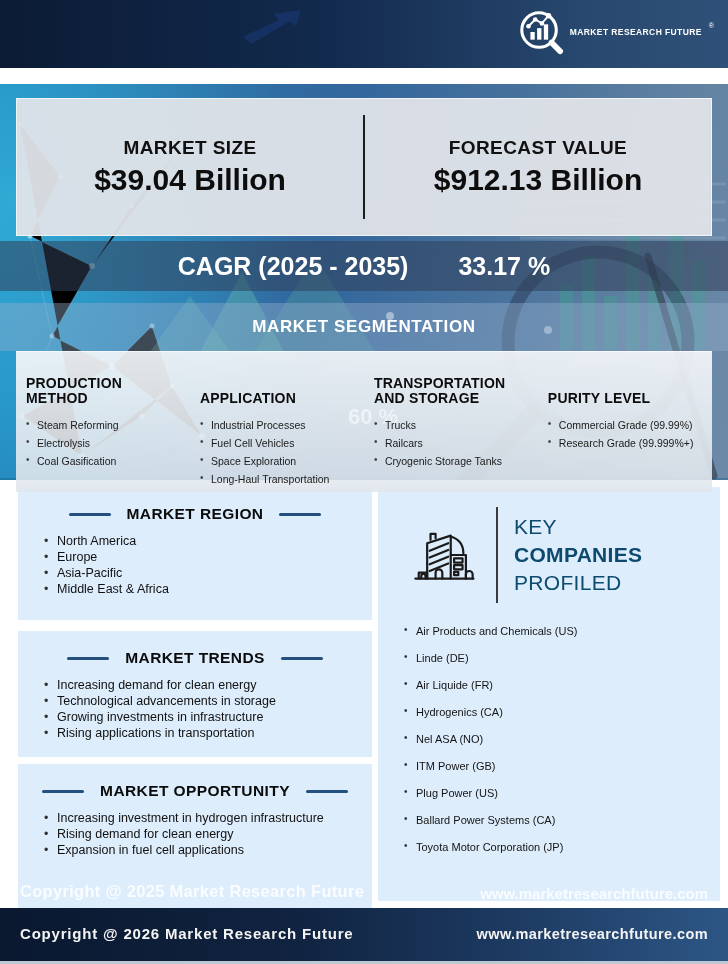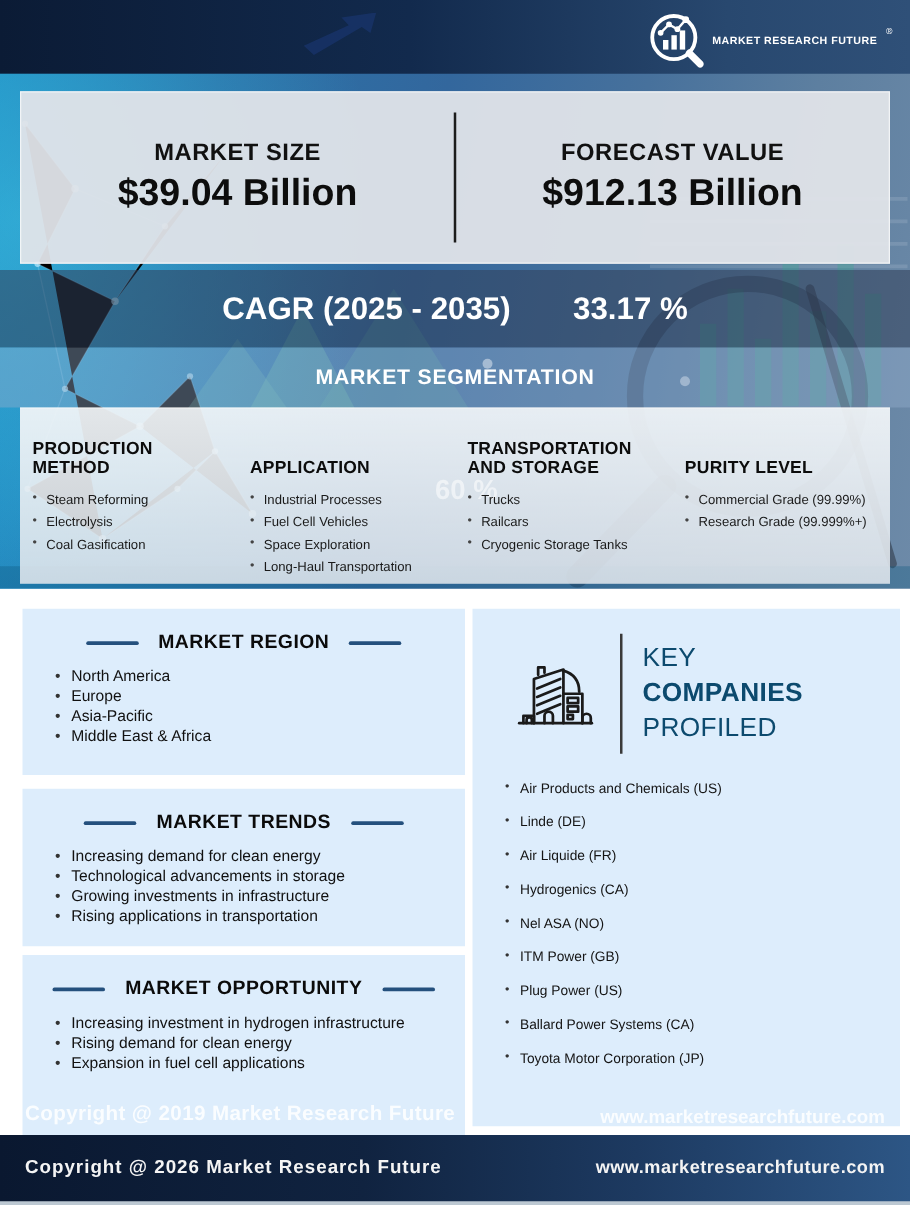--- a/index.html
+++ b/index.html
@@ -12,39 +12,39 @@
     display:flex; align-items:center; }
   .header-glyph { position:absolute; left:243px; top:10px; width:58px; height:34px;
     background:rgba(28,56,120,0.55);
     clip-path:polygon(0 78%, 62% 30%, 52% 12%, 100% 0, 92% 48%, 80% 34%, 14% 100%); }
   .header-title { position:relative; z-index:2; margin-left:12px; color:#ffffff; font-size:25px; font-weight:bold; letter-spacing:0.6px; }
   .brand { position:absolute; right:14px; top:9px; display:flex; align-items:center; gap:7px; }
   .brand-text { color:#ffffff; font-size:8.5px; font-weight:bold; letter-spacing:0.4px; }
   .brand sup { color:#ffffff; font-size:7px; position:relative; top:-7px; }
 
   
-  .hero { position:absolute; left:0; top:59px; width:728px; height:412px;
+  .hero { position:absolute; left:0; top:84px; width:728px; height:412px;
     background:
       radial-gradient(circle at 2% 28%, rgba(64,205,235,0.50), rgba(64,205,235,0) 38%),
       radial-gradient(circle at 6% 80%, rgba(40,170,220,0.40), rgba(40,170,220,0) 35%),
       linear-gradient(100deg,#1e86be 0%, #2a71a8 22%, #33679d 45%, #47719c 65%, #5d7fa0 82%, #6d8aa8 100%);
     overflow:hidden;padding-left:16px; }
   .hero-decor { position:absolute; left:0; top:0; z-index:0; }
 
   
   .stats-panel { position:absolute; z-index:3; left:16px; top:14px; width:696px; height:138px;
     background:rgba(224,228,233,0.95); border:1px solid rgba(255,255,255,0.65);
     display:flex; align-items:center; }
   .stat { flex:1; display:flex; flex-direction:column; align-items:center; justify-content:center; gap:4px; }
   .stat-label { font-size:19px; font-weight:bold; color:#111; letter-spacing:0.4px; }
   .stat-value { font-size:30px; font-weight:bold; color:#0d0d0d; }
   .stat-divider { width:2px; height:104px; background:#1c1c1c; }
 
   
-  .cagr-band { position:absolute; z-index:2; left:0; top:157px; width:728px; height:62px;
+  .cagr-band { position:absolute; z-index:2; left:0; top:157px; width:728px; height:50px;
     background:rgba(50,64,90,0.55); display:flex; align-items:center; justify-content:center; gap:50px; }
   .cagr-band span { color:#ffffff; font-size:25px; font-weight:bold; }
 
   
   .seg-title-band { position:absolute; z-index:2; left:0; top:219px; width:728px; height:48px;
     background:rgba(148,174,206,0.42); display:flex; align-items:center; justify-content:center; }
   .seg-title-band span { color:#ffffff; font-size:17px; font-weight:bold; letter-spacing:0.6px; }
 
   
   .seg-panel { position:absolute; z-index:3; left:16px; top:267px; width:696px; height:141px;
@@ -325,21 +325,21 @@
         <li>Air Liquide (FR)</li>
         <li>Hydrogenics (CA)</li>
         <li>Nel ASA (NO)</li>
         <li>ITM Power (GB)</li>
         <li>Plug Power (US)</li>
         <li>Ballard Power Systems (CA)</li>
         <li>Toyota Motor Corporation (JP)</li>
       </ul>
     </div>
 
-    <div class="wm wm-left">Copyright @ 2019 Market Research Future</div>
+    <div class="wm wm-left">Copyright @ 2025 Market Research Future</div>
     <div class="wm wm-right">www.marketresearchfuture.com</div>
   </div>
 
   <div class="footer">
     <div class="footer-copy">Copyright @ 2026 Market Research Future</div>
     <div class="footer-url">www.marketresearchfuture.com</div>
     <div class="footer-strip"></div>
   </div>
 
 </div>

